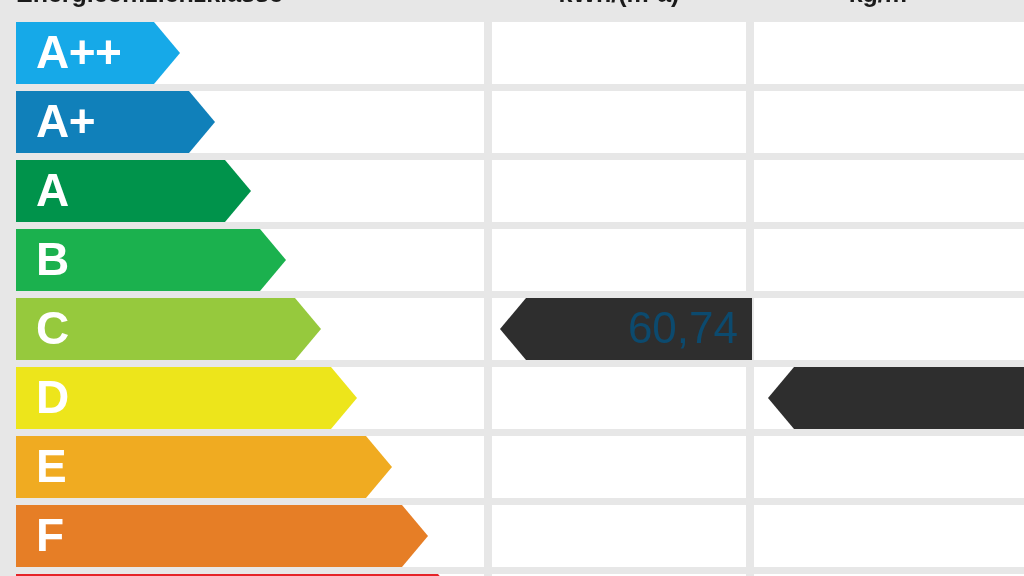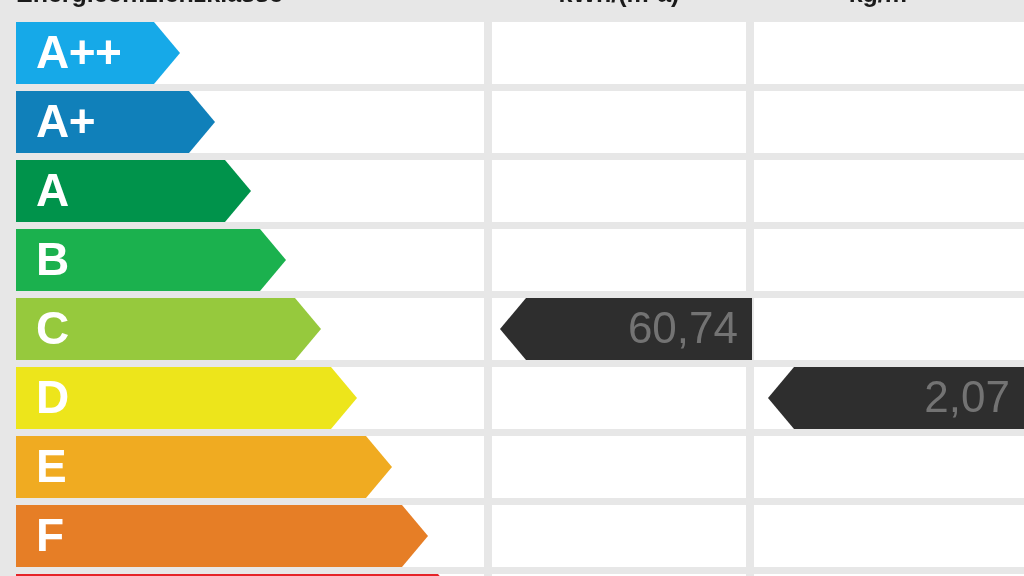--- a/index.html
+++ b/index.html
@@ -93,21 +93,21 @@
     top: 0;
     height: 62px;
   }
   .badge-text {
     position: absolute;
     right: 14px;
     top: 0;
     height: 62px;
     line-height: 60px;
     font-size: 44px;
-    color: #737373;
+    color: #0c4a6e;
     white-space: nowrap;
     pointer-events: none;
   }
   .badge svg, .bar svg { display: block; }
 </style>
 </head>
 <body>
 
 <div id="label">
 
@@ -186,21 +186,20 @@
         <div class="bar" style="width: 341px;">
           <svg width="341" height="62" viewBox="0 0 341 62">
             <path d="M0 0 H315 L341 31 L315 62 H0 Z" fill="#EDE51B"></path>
           </svg>
           <div class="bar-letter">D</div>
         </div>
         <div class="badge" style="left: 768px; width: 256px;">
           <svg width="256" height="62" viewBox="0 0 256 62">
             <path d="M0 31 L26 0 H256 V62 H26 Z" fill="#2E2E2E"></path>
           </svg>
-          <div class="badge-text">2,07</div>
         </div>
       </div>
       <div class="row" style="top: 436px;">
         <div class="cell cell-class"></div>
         <div class="cell cell-prim"></div>
         <div class="cell cell-co2"></div>
         <div class="bar" style="width: 376px;">
           <svg width="376" height="62" viewBox="0 0 376 62">
             <path d="M0 0 H350 L376 31 L350 62 H0 Z" fill="#F0AB21"></path>
           </svg>

